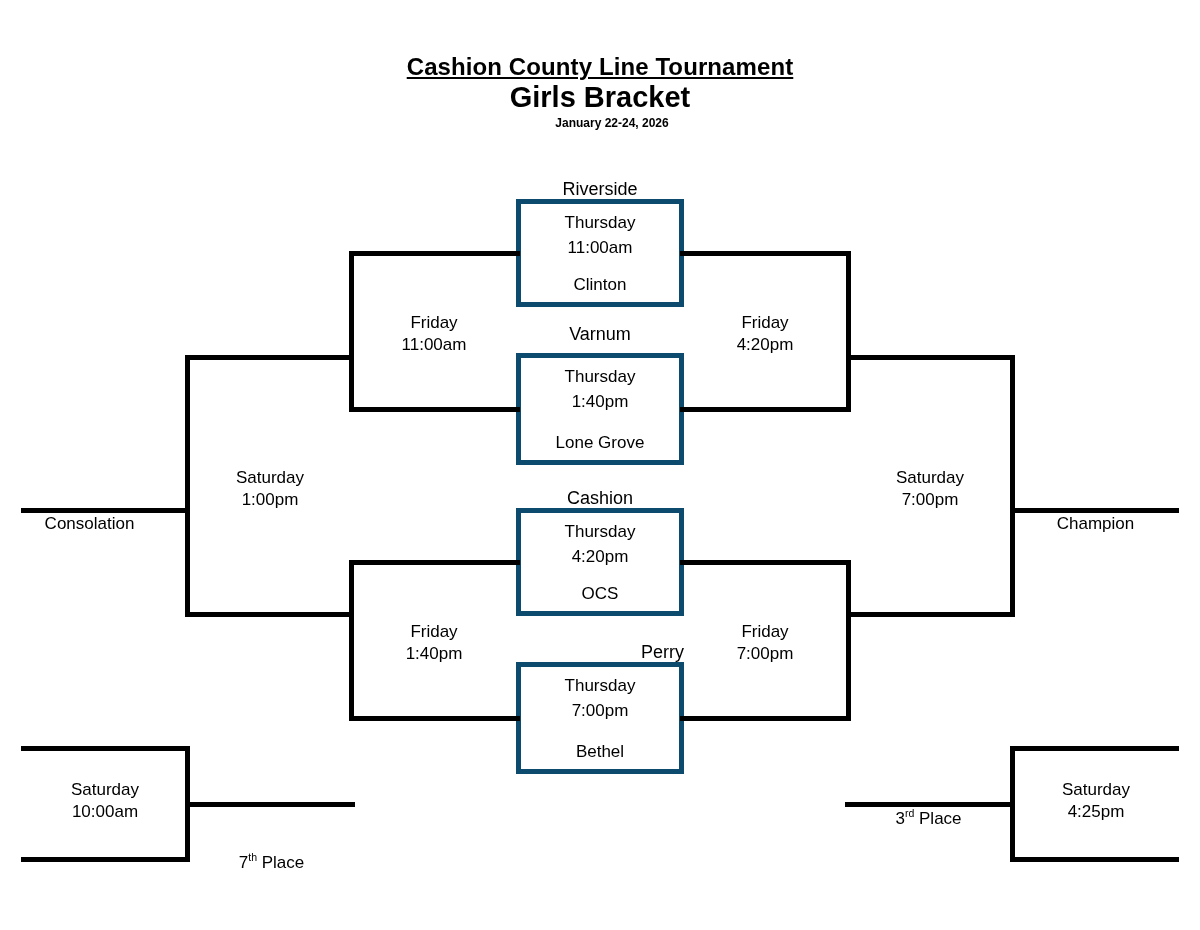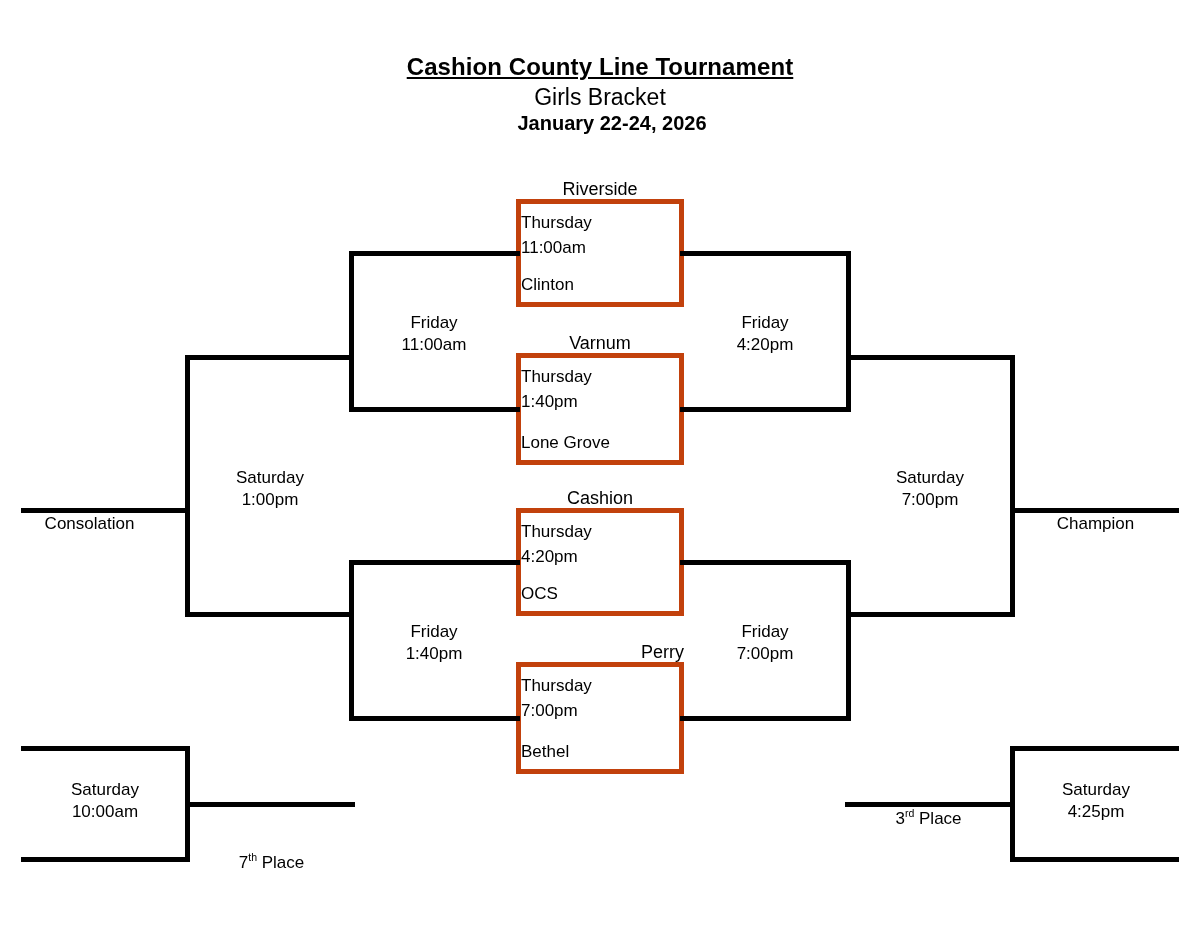--- a/index.html
+++ b/index.html
@@ -29,49 +29,50 @@
     text-align: center;
   }
   .title-main {
     font-size: 24px;
     font-weight: bold;
     text-decoration: underline;
     letter-spacing: 0.1px;
     line-height: 30px;
   }
   .title-sub {
-    font-size: 23px;
-    font-weight: normal;
+    font-size: 29px;
+    font-weight: bold;
     line-height: 30px;
   }
   .title-dates {
-    font-size: 20px;
+    font-size: 12px;
     font-weight: bold;
     line-height: 22px;
     padding-left: 24px;
   }
 
   
   .hline {
     position: absolute;
     background: #000000;
     height: 5px;
   }
   .vline {
     position: absolute;
     background: #000000;
     width: 5px;
   }
 
   
   .game-box {
     position: absolute;
-    border: 5px solid #c2410c;
+    border: 5px solid #0c4a6e;
     background: #ffffff;
     box-sizing: border-box;
+    text-align: center;
   }
   .game-time {
     position: absolute;
     left: 0;
     right: 0;
     top: 6px;
     font-size: 17px;
     line-height: 25px;
   }
   .game-bottom-team {
@@ -127,21 +128,21 @@
 
   <div class="team-above" style="left:516px; top:179px; width:168px;">Riverside</div>
   <div class="game-box" style="left:516px; top:199px; width:168px; height:108px;">
     <div class="game-time">
       <span>Thursday</span><br>
       <span>11:00am</span>
     </div>
     <div class="game-bottom-team">Clinton</div>
   </div>
 
-  <div class="team-above" style="left:516px; top:333px; width:168px;">Varnum</div>
+  <div class="team-above" style="left:516px; top:324px; width:168px;">Varnum</div>
   <div class="game-box" style="left:516px; top:353px; width:168px; height:112px;">
     <div class="game-time">
       <span>Thursday</span><br>
       <span>1:40pm</span>
     </div>
     <div class="game-bottom-team">Lone Grove</div>
   </div>
 
   <div class="team-above" style="left:516px; top:488px; width:168px;">Cashion</div>
   <div class="game-box" style="left:516px; top:508px; width:168px; height:108px;">

